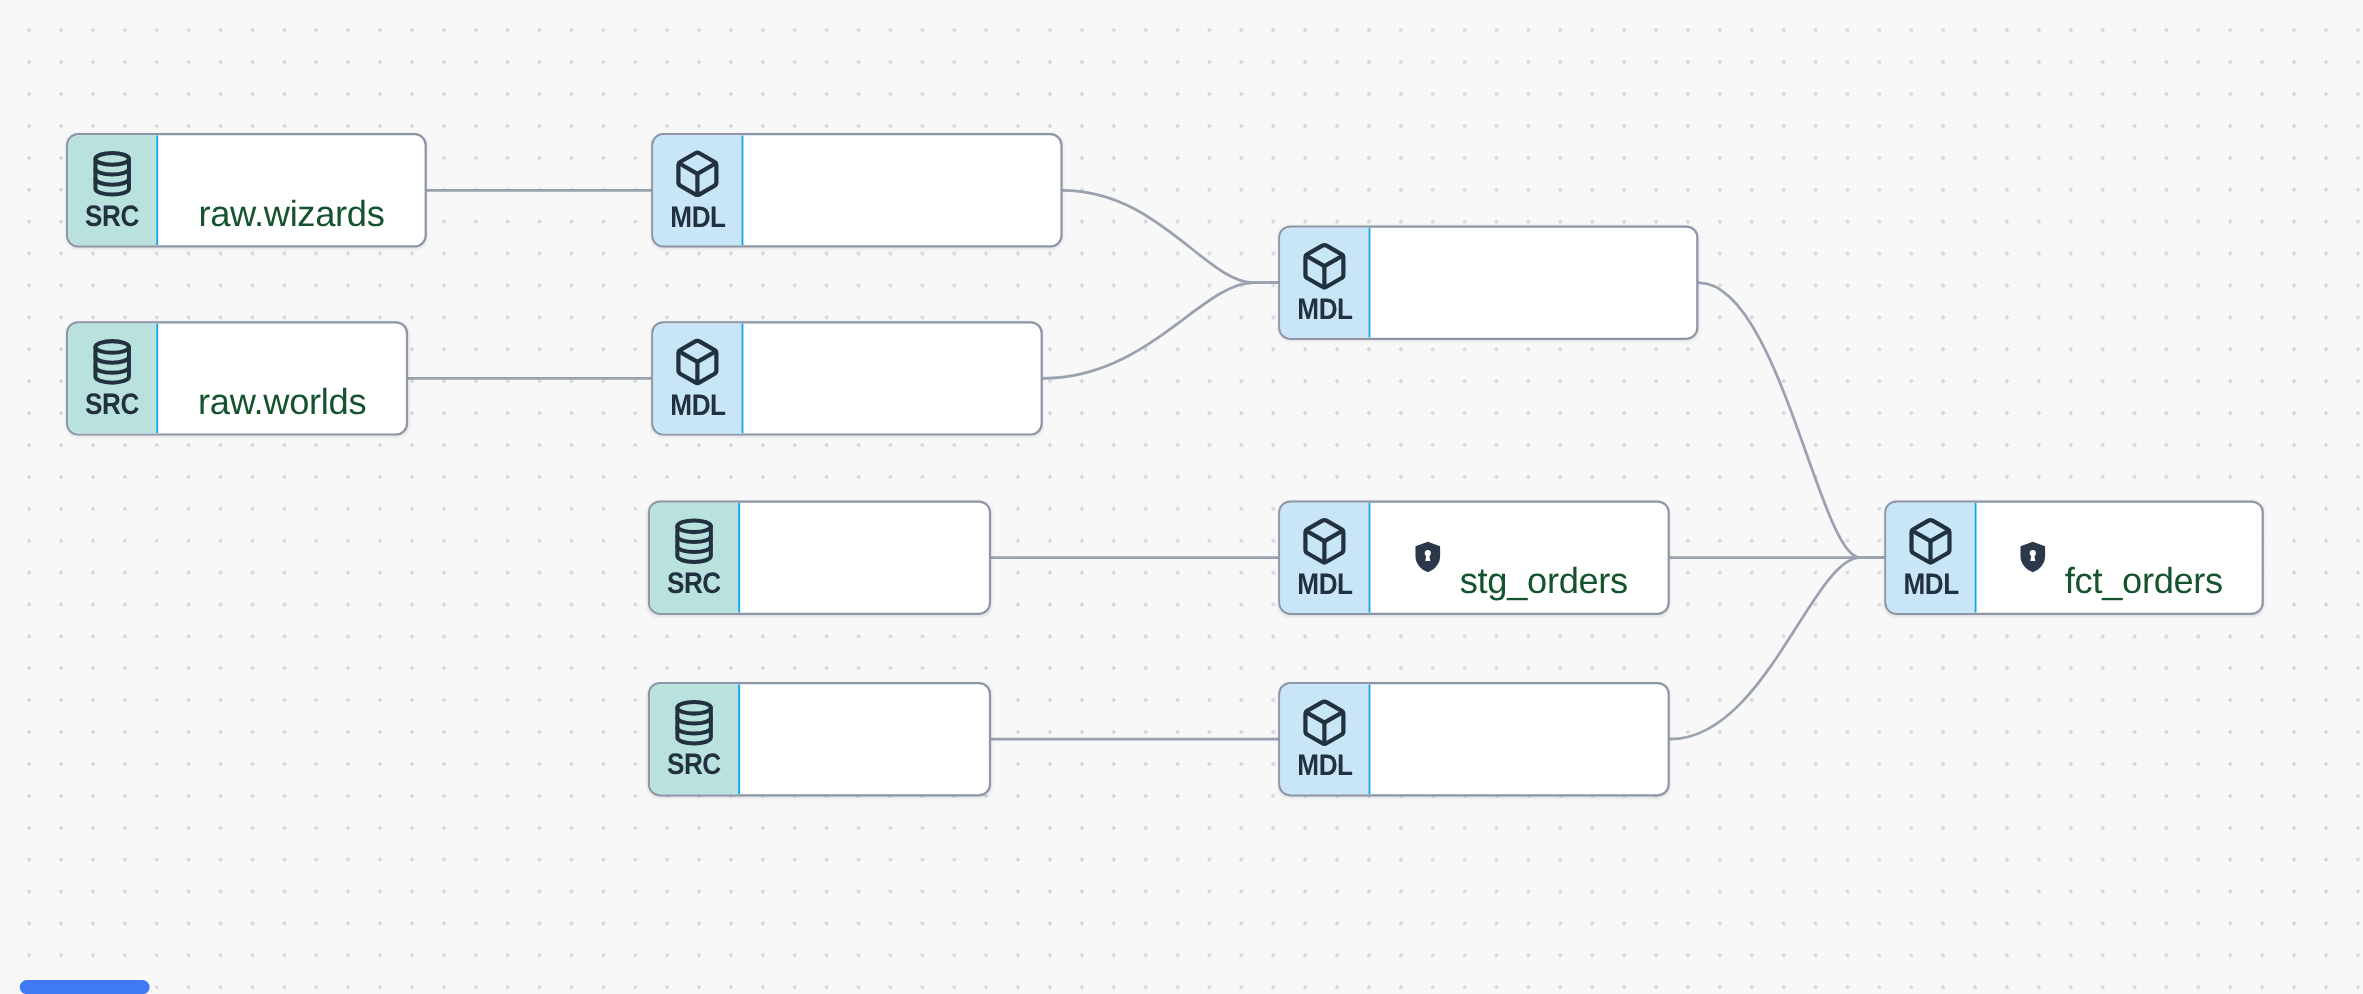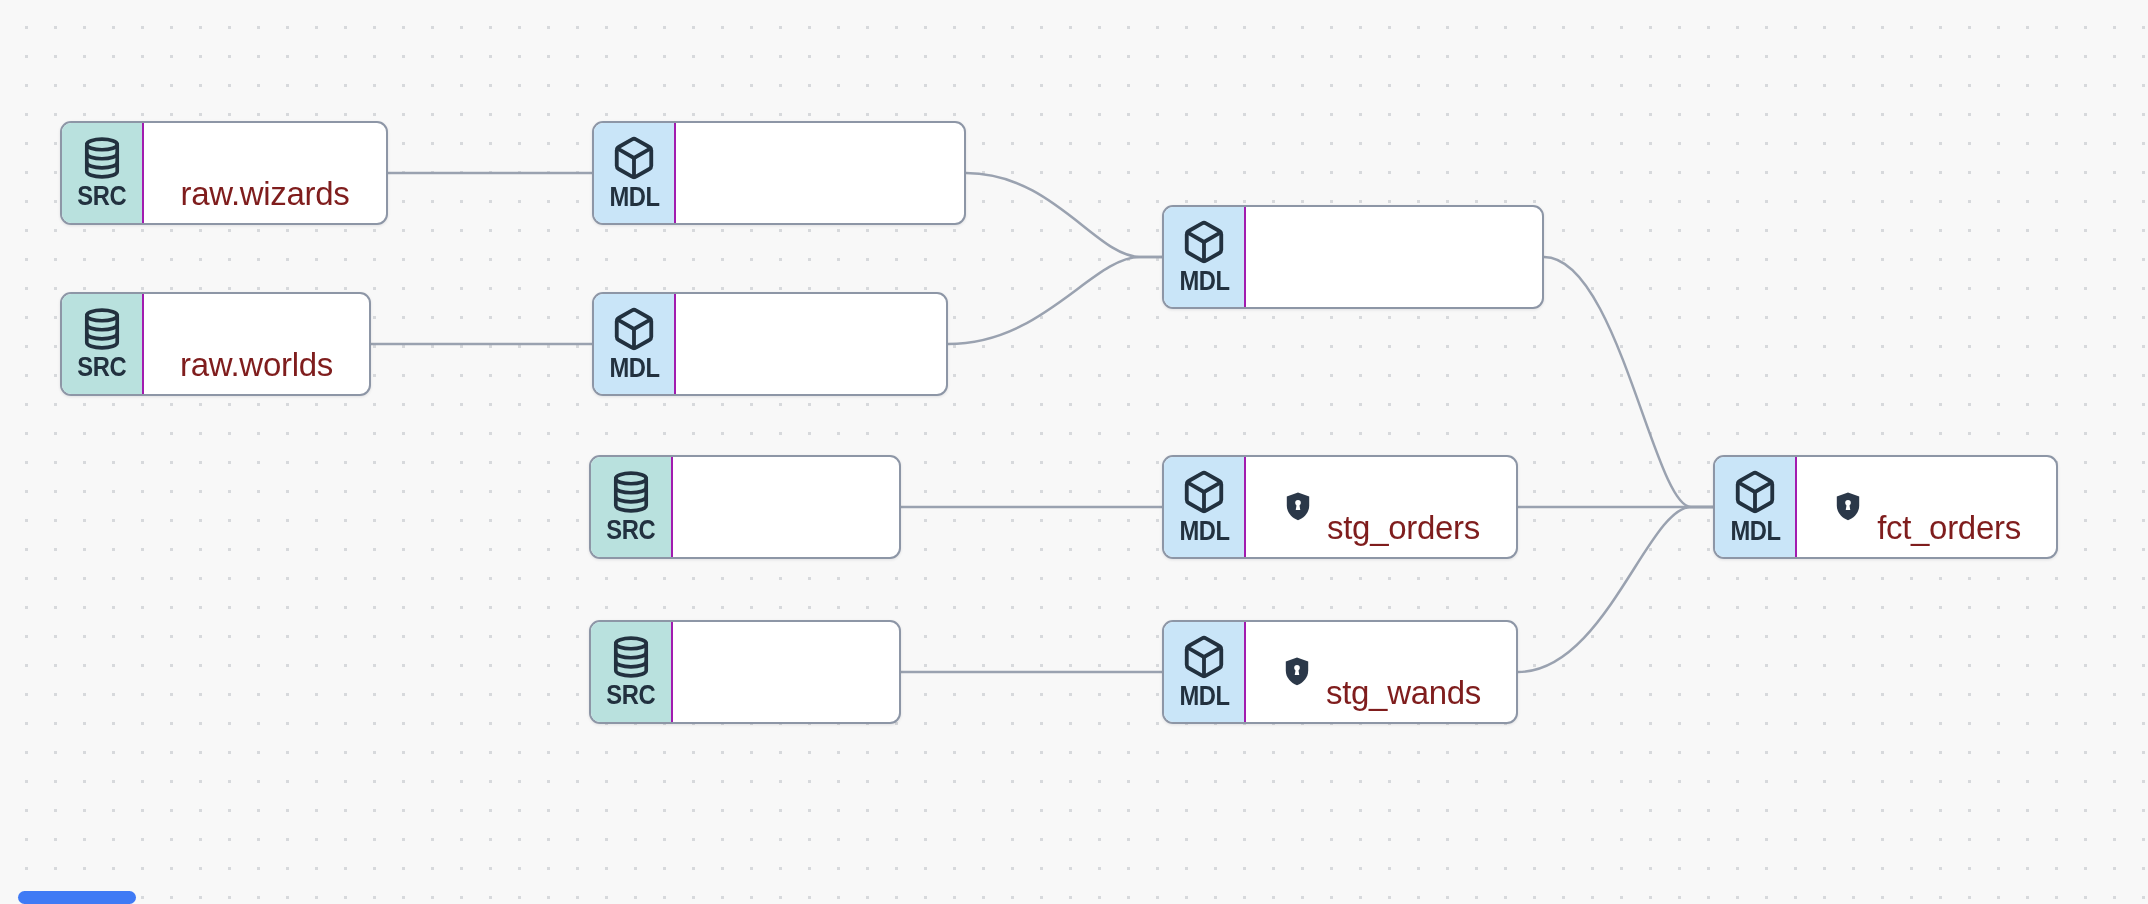--- a/index.html
+++ b/index.html
@@ -11,33 +11,33 @@
     background-size:29px 29px;background-position:12px 13px;
   }
   #edge-layer{position:absolute;left:0;top:0;width:2148px;height:904px;}
   .node{
     position:absolute;display:flex;align-items:stretch;box-sizing:border-box;
     background:#ffffff;border:2px solid #8d96a6;border-radius:11px;
     box-shadow:0 1px 3px rgba(16,24,40,.10);cursor:pointer;
   }
   .badge{
     width:80px;flex:0 0 80px;display:flex;flex-direction:column;align-items:center;
-    justify-content:center;gap:1px;border-right:2px solid #a21caf;
+    justify-content:center;gap:1px;border-right:2px solid #0ea5e9;
     border-top-left-radius:9px;border-bottom-left-radius:9px;
   }
   .badge-label{
     font-size:27px;font-weight:600;letter-spacing:-.5px;color:#22313f;
     transform:scaleX(.88);line-height:1;margin-top:2px;
   }
   .badge svg{display:block;}
   .label-area{
     flex:1;display:flex;align-items:center;justify-content:center;gap:13px;
     padding:0 14px;white-space:nowrap;
   }
-  .node-label{font-size:33px;color:#7f1d1d;letter-spacing:-.3px;margin-top:41px;}
+  .node-label{font-size:33px;color:#14532d;letter-spacing:-.3px;margin-top:41px;}
   .shield{flex:0 0 auto;display:block;}
   #scrollbar-thumb{position:absolute;border-radius:7px;}
 </style>
 </head>
 <body>
 
 <svg id="edge-layer" xmlns="http://www.w3.org/2000/svg" viewBox="0 0 2148 904">
     <path d="M388,173 L592,173" fill="none" stroke="#9aa2b0" stroke-width="2.5" stroke-linecap="round"></path>
     <path d="M371,344 L592,344" fill="none" stroke="#9aa2b0" stroke-width="2.5" stroke-linecap="round"></path>
     <path d="M966,173 C1053,173 1096.5,257 1140,257 L1162,257" fill="none" stroke="#9aa2b0" stroke-width="2.5" stroke-linecap="round"></path>
@@ -170,24 +170,16 @@
   </div>
     <div class="node" style="left: 1162px; top: 620px; width: 356px; height: 104px;">
     <div class="badge" style="background: rgb(201, 229, 248);">
       <svg width="46" height="46" viewBox="0 0 24 24">
           <path d="M21 8a2 2 0 0 0-1-1.73l-7-4a2 2 0 0 0-2 0l-7 4A2 2 0 0 0 3 8v8a2 2 0 0 0 1 1.73l7 4a2 2 0 0 0 2 0l7-4A2 2 0 0 0 21 16Z" fill="none" stroke="#22313f" stroke-width="2" stroke-linecap="round" stroke-linejoin="round"></path>
           <path d="M3.3 7 12 12l8.7-5" fill="none" stroke="#22313f" stroke-width="2" stroke-linecap="round" stroke-linejoin="round"></path>
           <path d="M12 22V12" fill="none" stroke="#22313f" stroke-width="2" stroke-linecap="round" stroke-linejoin="round"></path>
         </svg>
       <span class="badge-label">MDL</span>
     </div>
-    <div class="label-area">
-      <svg width="32" height="34" viewBox="0 0 24 25" class="shield">
-          <path d="M12 1.6l8.4 3.1v6.6c0 5.3-3.6 9.2-8.4 11.1-4.8-1.9-8.4-5.8-8.4-11.1V4.7L12 1.6z" fill="#2b3849"></path>
-          <circle cx="12" cy="9.4" r="2.1" fill="#ffffff"></circle>
-          <path d="M11 10.6h2l.7 4.1h-3.4z" fill="#ffffff"></path>
-        </svg>
-      <span class="node-label">stg_wands</span>
-    </div>
   </div>
   </div>
 
 <div id="scrollbar-thumb" style="left: 18px; top: 891px; width: 118px; height: 13px; background: rgb(63, 122, 245);"></div>
 
 </body></html>

